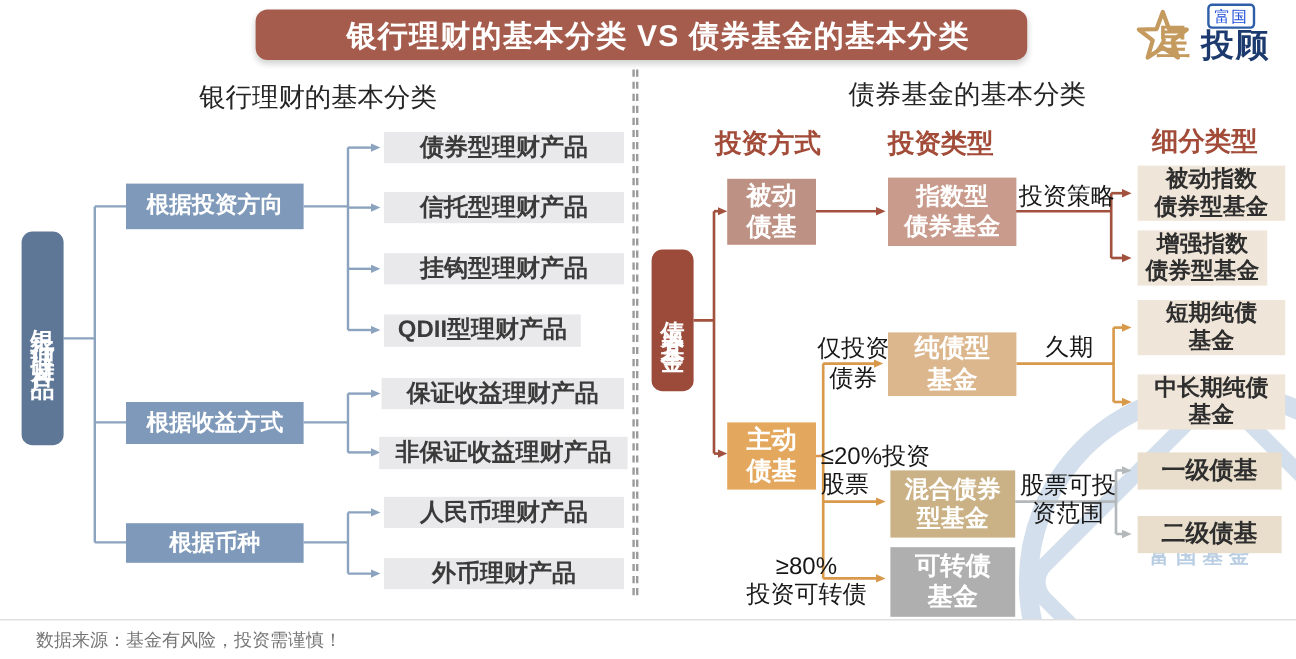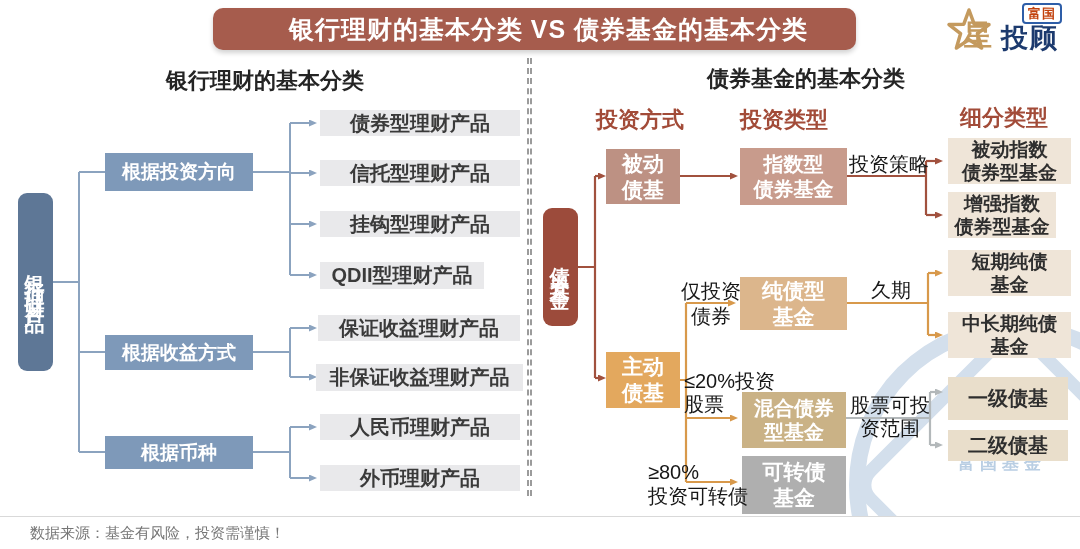--- a/index.html
+++ b/index.html
@@ -15,39 +15,39 @@
     text-align:center;font-weight:bold;line-height:1.22;z-index:2;
   }
   
   #banner{
     left:213px;top:8px;width:643px;height:42px;background:#A65C4D;border-radius:10px;
     color:#fff;font-size:25px;font-weight:bold;letter-spacing:1px;
     display:flex;align-items:center;justify-content:center;z-index:3;
     box-shadow:0 3px 5px rgba(0,0,0,.18);
     padding-left:28px;
   }
-  .sec-header{font-size:22px;font-weight:bold;color:#242424;z-index:2;text-align:right;}
+  .sec-header{font-size:22px;font-weight:normal;color:#242424;z-index:2;text-align:right;}
   #lh{left:166px;top:66px;}
   #rh{left:707px;top:64px;}
   .col-header{font-size:22px;font-weight:bold;color:#A24B38;z-index:2;}
   #col1{left:596px;top:105px;}
   #col2{left:740px;top:105px;}
   #col3{left:960px;top:103px;}
   
   #divider{
     left:527px;top:58px;height:438px;width:5px;
     border-left:2px dashed #9B9B9B;border-right:2px dashed #9B9B9B;z-index:1;
   }
   
   #logo{left:946px;top:3px;width:132px;height:50px;z-index:3;}
   #logo-star{position:absolute;left:0;top:4px;}
   #logo-star-char{position:absolute;left:17px;top:13px;font-size:29px;font-weight:bold;color:#C49A5E;}
   #logo-badge{
-    position:absolute;left:76px;top:0;border:2px solid #2E5EA8;border-radius:4px;
-    color:#c2410c;font-size:13px;font-weight:bold;padding:0 4px;letter-spacing:1px;line-height:17px;
+    position:absolute;left:60px;top:0;border:2px solid #2E5EA8;border-radius:4px;
+    color:#1d4ed8;font-size:13px;font-weight:normal;padding:0 4px;letter-spacing:1px;line-height:17px;
   }
   #logo-name{position:absolute;left:55px;top:17px;font-size:27px;font-weight:bold;color:#1C3A6E;letter-spacing:2px;}
   
   .vbox{
     position:absolute;display:flex;align-items:center;justify-content:center;
     color:#fff;font-weight:bold;border-radius:9px;z-index:2;
     writing-mode:vertical-rl;text-orientation:upright;
   }
   #root-left{left:18px;top:193px;width:35px;height:178px;background:#5E7796;font-size:20px;letter-spacing:8px;}
   #bond-root{left:543px;top:208px;width:35px;height:118px;background:#9C4B3B;font-size:20px;letter-spacing:8px;}
@@ -71,30 +71,30 @@
   #nd-active{left:606px;top:352px;width:74px;height:56px;background:#E3A85E;color:#fff;font-size:21px;}
   #nd-pure{left:740px;top:277px;width:107px;height:53px;background:#DCB68C;color:#fff;font-size:21px;}
   #nd-mixed{left:742px;top:392px;width:104px;height:56px;background:#CAB286;color:#fff;font-size:20px;}
   #nd-conv{left:742px;top:456px;width:104px;height:58px;background:#AFAFAF;color:#fff;font-size:21px;}
   .cream{background:#EFE5D8;color:#2E2E2E;font-size:19px;}
   #nd-pidx{left:948px;top:138px;width:123px;height:46px;}
   #nd-eidx{left:948px;top:192px;width:108px;height:46px;}
   #nd-short{left:948px;top:250px;width:123px;height:46px;}
   #nd-midlong{left:948px;top:312px;width:123px;height:46px;}
   .beige{background:#E9DECB;color:#2E2E2E;font-size:20px;}
-  #nd-prim{left:948px;top:377px;width:120px;height:43px;}
+  #nd-prim{left:948px;top:377px;width:120px;height:31px;}
   #nd-sec{left:948px;top:430px;width:120px;height:31px;}
   
   .elabel{position:absolute;color:#171717;font-size:20px;font-weight:500;z-index:3;text-align:center;line-height:24px;}
   #el-strategy{left:846px;top:152px;width:86px;}
   #el-onlybond{left:678px;top:279px;width:66px;line-height:25px;}
   #el-duration{left:866px;top:278px;width:50px;}
   #el-le20{left:684px;top:370px;width:104px;text-align:left;line-height:23px;}
   #el-range{left:846px;top:394px;width:88px;line-height:23px;}
-  #el-ge80{left:648px;top:460px;width:104px;text-align:left;line-height:24px;}
+  #el-ge80{left:620px;top:460px;width:104px;text-align:center;line-height:24px;}
   
   #connectors{left:0;top:0;z-index:1;}
   #watermark-svg{left:820px;top:300px;z-index:0;}
   #wm-text{left:958px;top:452px;font-size:17px;font-weight:bold;color:#B9CEE3;letter-spacing:5px;z-index:1;}
   
   #footer-line{left:0;top:516px;width:1080px;height:1px;background:#D9D9D9;z-index:2;}
   #footer{left:30px;top:524px;font-size:15px;color:#767676;z-index:2;}
 </style>
 </head>
 <body>

